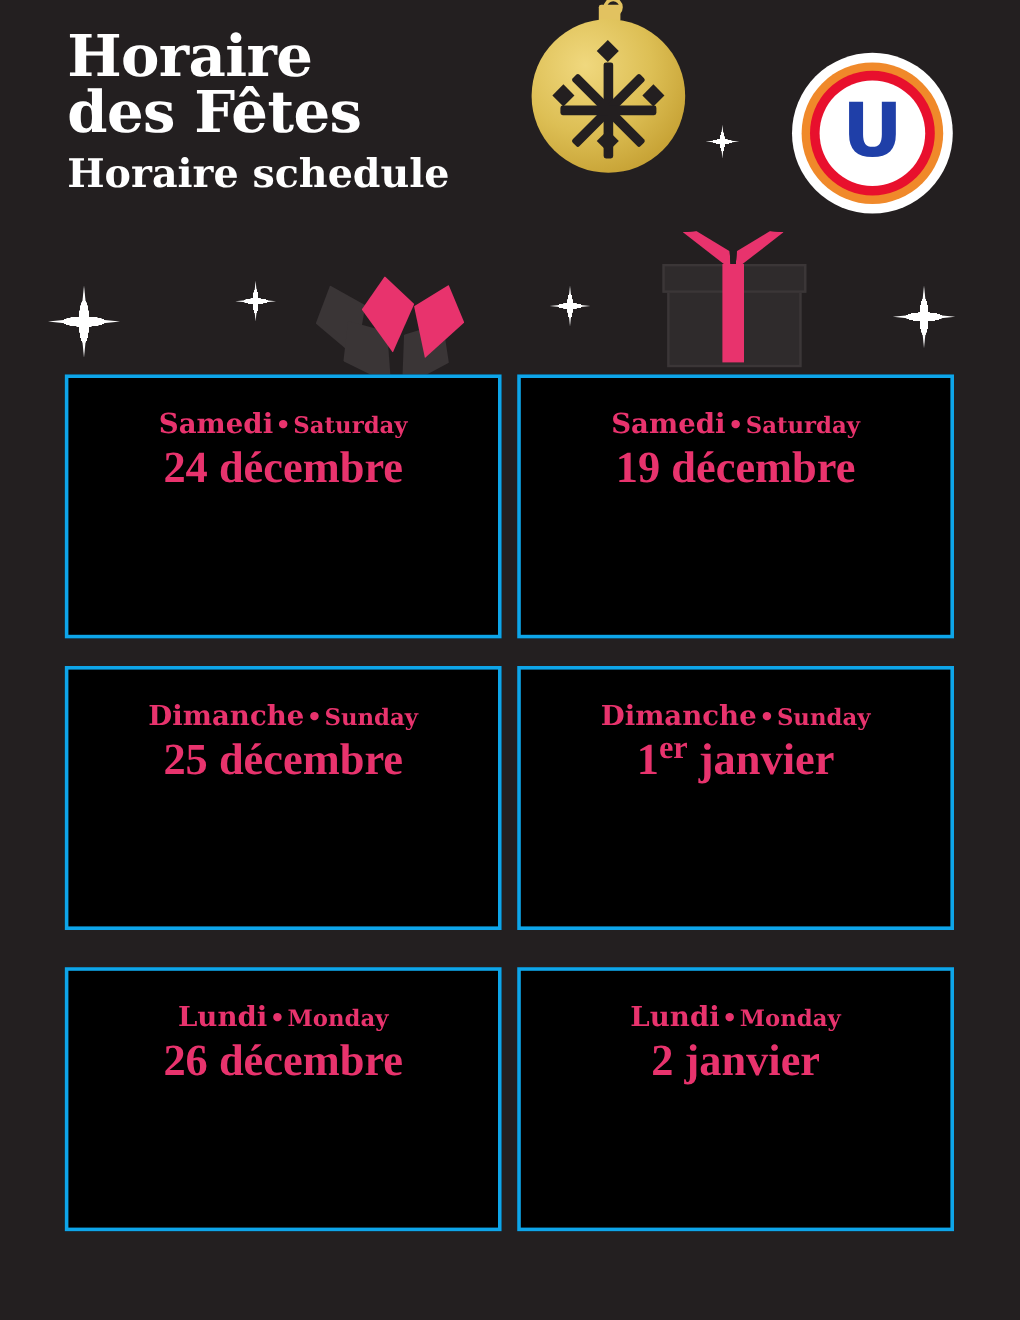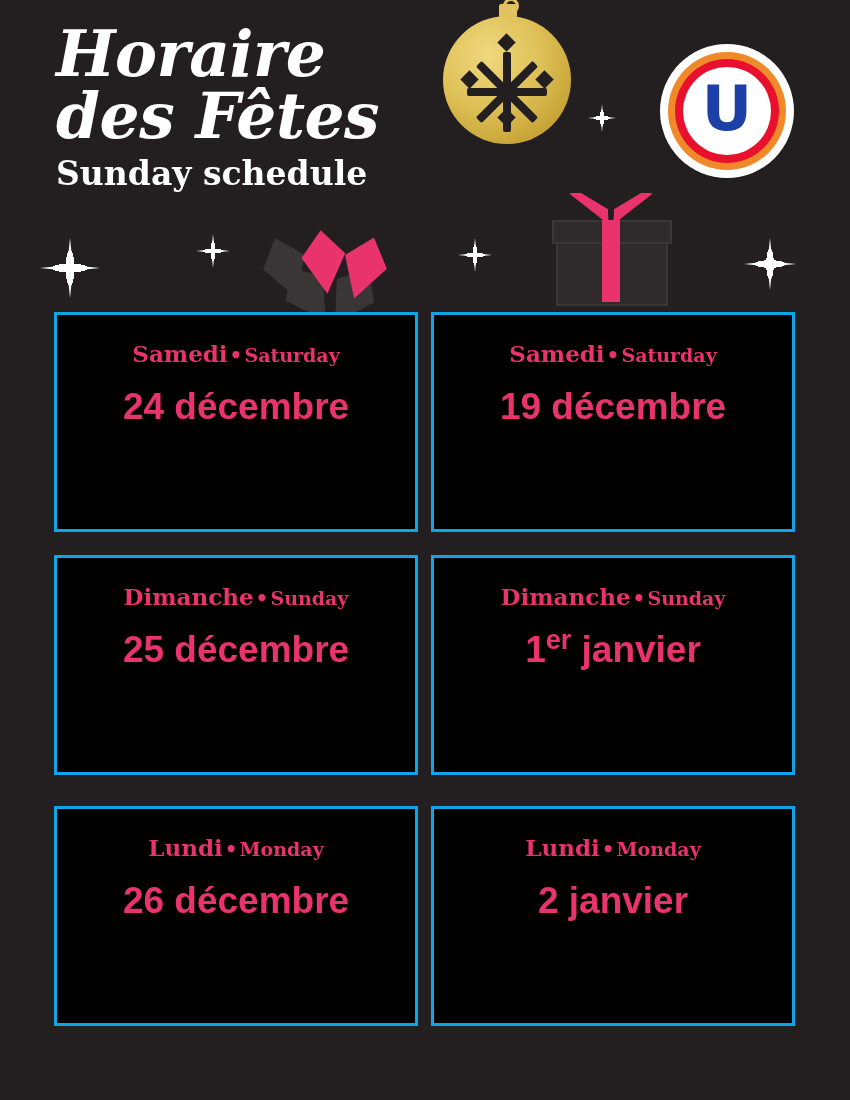--- a/index.html
+++ b/index.html
@@ -36,26 +36,25 @@
     position: absolute;
     left: 56px;
     top: 24px;
     width: 420px;
   }
 
   .title-fr {
     font-family: "DejaVu Serif", "Liberation Serif", serif;
     font-weight: bold;
     color: #ffffff;
-    font-size: 63px;
+    font-size: 48px;
     line-height: 0.98;
     letter-spacing: -0.5px;
     margin: 0;
     white-space: pre-line;
-    font-style: italic;
   }
 
   .title-en {
     font-family: "DejaVu Serif", "Liberation Serif", serif;
     font-weight: bold;
     color: #ffffff;
     font-size: 33px;
     line-height: 1;
     margin: 10px 0 0 0;
     letter-spacing: 0px;
@@ -319,45 +318,45 @@
   }
   .card-day .sep {
     color: #e8336d;
     font-size: 20px;
     padding: 0 2px;
   }
   .card-day .en {
     font-size: 19px;
   }
   .card-date {
-    font-family: Liberation Sans, sans-serif;
+    font-family: Liberation Serif, serif;
     font-weight: bold;
     color: #e8336d;
     font-size: 37px;
     line-height: 1.12;
-    margin-top: 20px;
+    margin-top: 4px;
     white-space: nowrap;
   }
   .card-date sup {
     font-size: 27px;
     vertical-align: super;
     line-height: 0;
   }
 </style>
 </head>
 <body>
 
 <div class="poster">
 
   <div class="header">
 
     <div class="title-block">
       <div class="title-fr">Horaire
 des Fêtes</div>
-      <div class="title-en">Sunday schedule</div>
+      <div class="title-en">Horaire schedule</div>
     </div>
 
     <div class="deco ornament">
       <div class="ornament-loop"></div>
       <div class="ornament-cap"></div>
       <div class="ornament-ball">
         <div class="ornament-star">
           <span></span>
             <span></span>
             <span></span>

